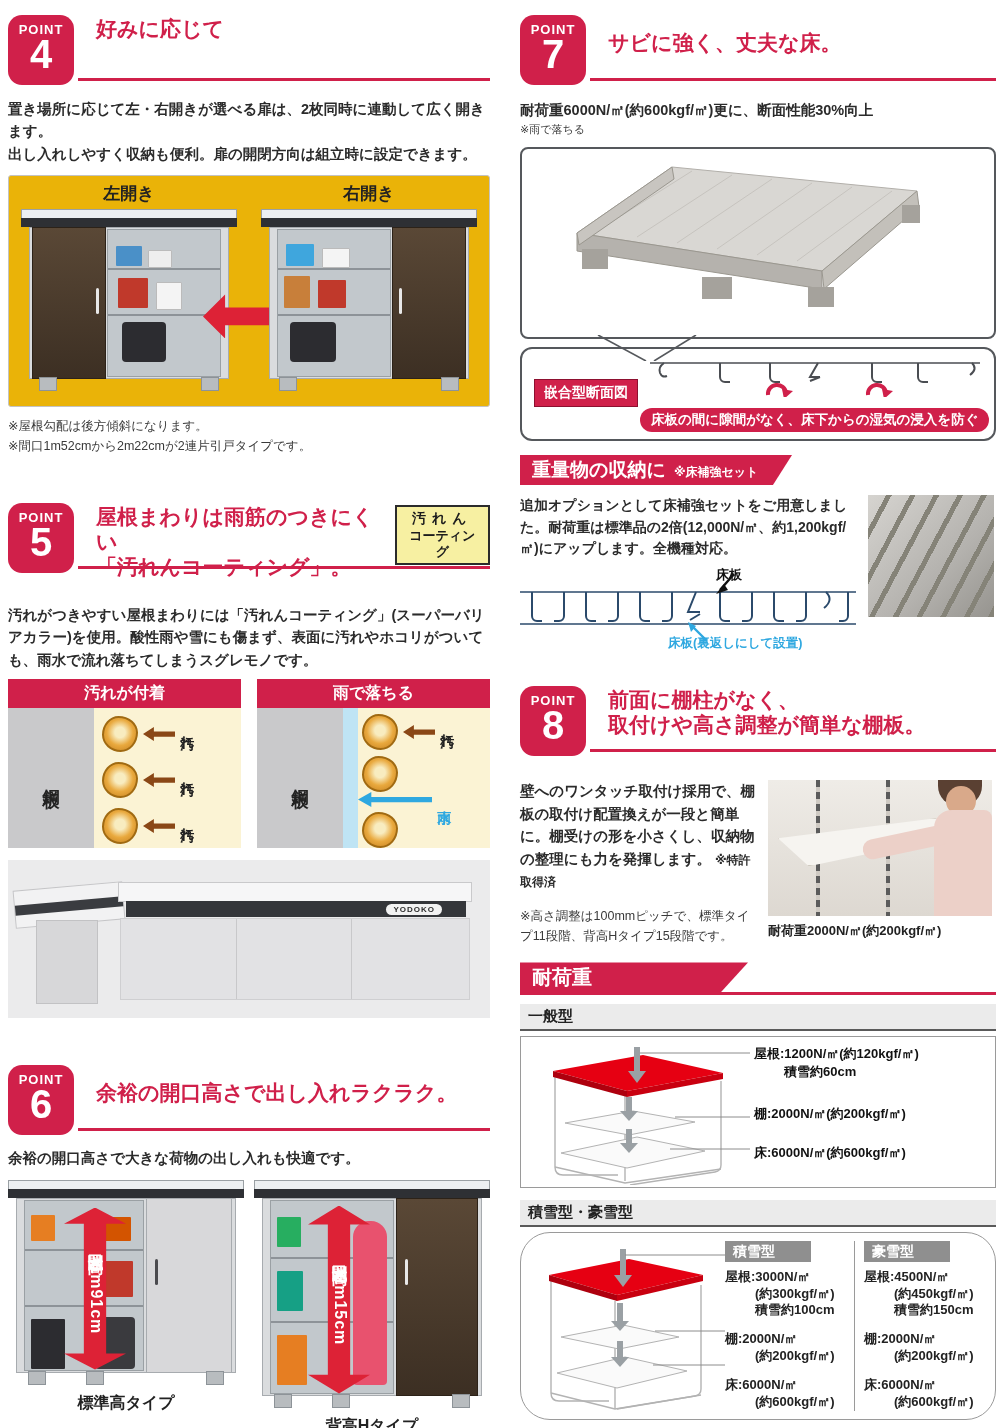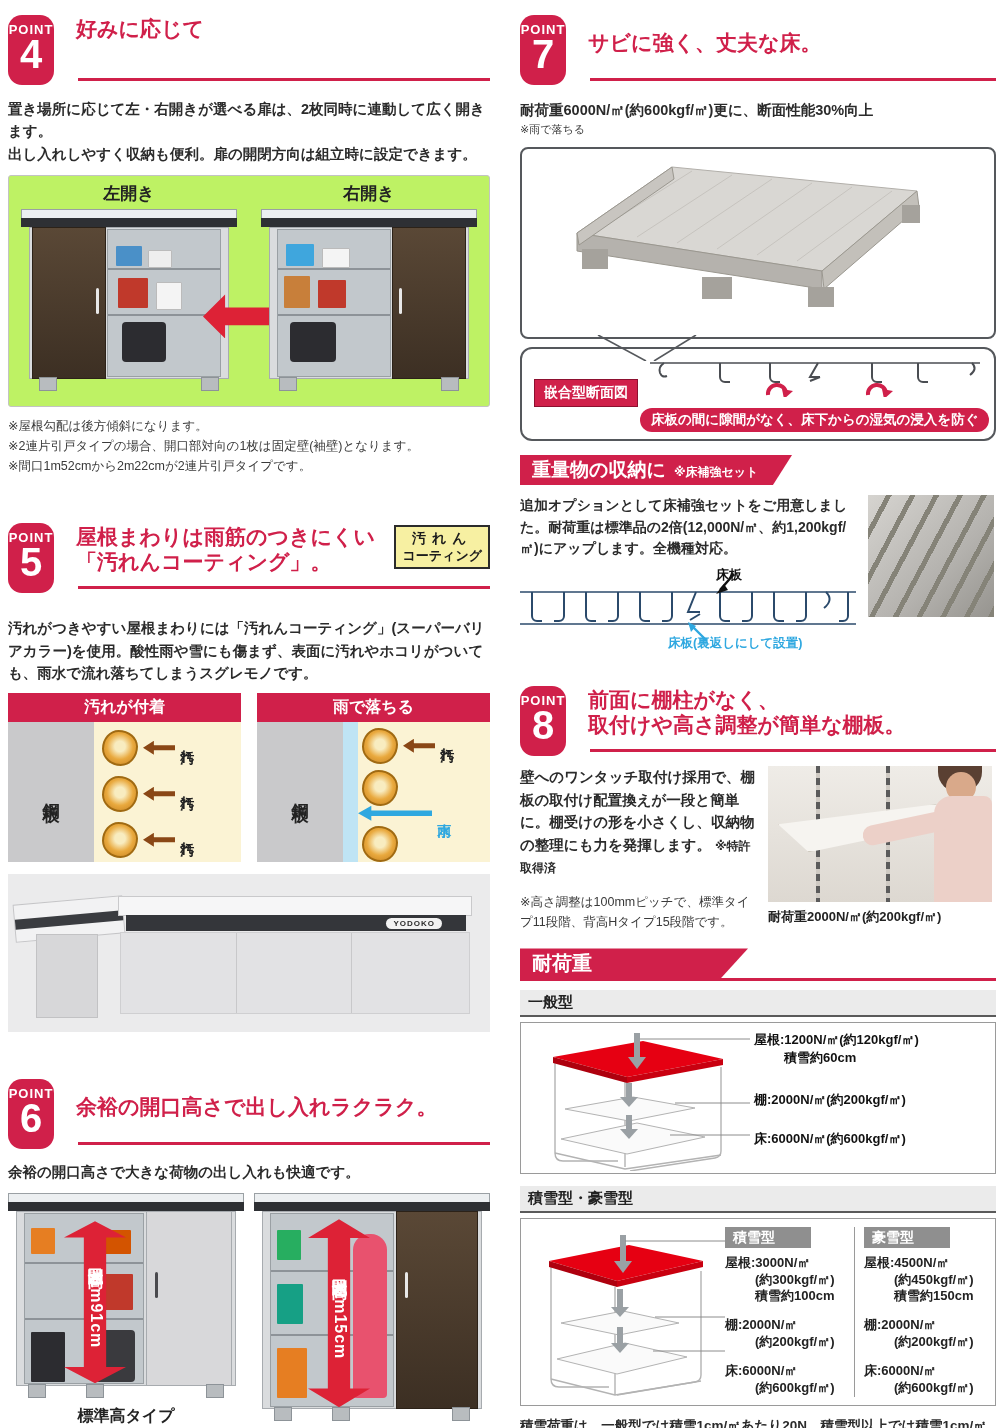--- a/index.html
+++ b/index.html
@@ -4,33 +4,33 @@
 <style>
   html,body{margin:0;padding:0;background:#fff;}
   body{font-family:"Liberation Sans","DejaVu Sans",sans-serif;color:#222;}
   .page{position:relative;width:1000px;height:1428px;background:#fff;overflow:hidden;}
   .col{position:absolute;top:0;}
   .col-left{left:8px;width:482px;}
   .col-right{left:520px;width:476px;}
 
   
   .pt-head{position:relative;display:flex;align-items:flex-start;}
-  .pt-badge{flex:0 0 auto;width:46px;height:70px;background:#d0204a;border-radius:14px;
+  .pt-badge{flex:0 0 auto;width:66px;height:70px;background:#d0204a;border-radius:14px;
     color:#fff;text-align:center;z-index:2;}
   .pt-badge .pt-word{font-size:13px;font-weight:bold;letter-spacing:1px;margin-top:7px;}
   .pt-badge .pt-num{font-size:40px;font-weight:bold;line-height:0.95;margin-top:-2px;}
   .pt-title{margin-left:22px;color:#d0204a;font-weight:bold;font-size:21px;line-height:1.18;padding-top:2px;}
   .pt-rule{position:absolute;left:70px;right:0;top:63px;height:3px;background:#d0204a;}
   .pt-head.one-line .pt-title{padding-top:16px;}
 
   .body-txt{font-size:14.5px;font-weight:bold;color:#2b2b2b;line-height:1.55;}
   .note-txt{font-size:12.5px;color:#3a3a3a;line-height:1.6;}
 
   
-  .fig4{margin-top:10px;position:relative;height:232px;border:1px solid #c3c3c3;border-radius:3px;background:#bef264;display:flex;justify-content:space-around;padding-top:6px;box-sizing:border-box;}
+  .fig4{margin-top:10px;position:relative;height:232px;border:1px solid #c3c3c3;border-radius:3px;background:#eab308;display:flex;justify-content:space-around;padding-top:6px;box-sizing:border-box;}
   .shed-col{width:215px;text-align:center;}
   .shed-label{font-size:17px;font-weight:bold;color:#222;margin-bottom:4px;}
   .shed{position:relative;width:200px;height:182px;margin:0 auto;}
   .shed .roof-top{position:absolute;top:0;left:-8px;right:-8px;height:8px;background:#eceff1;border:1px solid #9aa0a4;}
   .shed .roof-band{position:absolute;top:9px;left:-8px;right:-8px;height:9px;background:#2e3034;}
   .shed .shed-body{position:absolute;top:18px;left:0;right:0;bottom:12px;background:#dadcde;border:1px solid #a7abaf;}
   .shed .interior{position:absolute;top:20px;bottom:14px;background:#c2c8cc;border:1px solid #9aa0a4;overflow:hidden;}
   .shed .shelf{position:absolute;left:0;right:0;height:2px;background:#8d9398;}
   .box{position:absolute;border-radius:1px;}
   .shed .door{position:absolute;top:18px;bottom:12px;background:linear-gradient(180deg,#5a4836,#3c2f23);border:1px solid #2c2218;}
@@ -99,41 +99,41 @@
   .heavy-left{width:336px;}
   .heavy-photo{width:126px;height:122px;background:linear-gradient(135deg,#d6d4d0 0%,#b4b2ae 60%,#96948f 100%);
     position:relative;overflow:hidden;}
   .heavy-photo:before{content:"";position:absolute;inset:0;
     background:repeating-linear-gradient(118deg,transparent 0 16px,#858378 16px 21px);}
   .heavy-diagram{position:relative;height:86px;margin-top:6px;}
   .hd-lab-top{position:absolute;top:0;left:196px;font-size:13px;font-weight:bold;color:#111;}
   .hd-lab-bot{position:absolute;bottom:0;left:148px;font-size:12.5px;font-weight:bold;color:#2fa8e0;}
 
   
-  .p8-row{margin-top:10px;display:flex;gap:10px;}
+  .p8-row{margin-top:24px;display:flex;gap:10px;}
   .p8-left{width:238px;}
   .p8-photo{width:224px;height:136px;background:linear-gradient(180deg,#efece7,#ddd8d1);position:relative;overflow:hidden;}
   .rail{position:absolute;top:0;bottom:0;width:4px;background:repeating-linear-gradient(180deg,#5b5b5b 0 7px,#cfcac3 7px 12px);}
   .p8-shelf{position:absolute;left:10px;top:38px;width:190px;height:46px;background:#f6f4f0;border:1px solid #cfcabf;
     clip-path:polygon(0 42%,82% 0,100% 30%,16% 100%);}
   .p8-head{position:absolute;right:16px;top:6px;width:30px;height:30px;border-radius:50%;background:#d9a98a;}
   .p8-hair{position:absolute;right:10px;top:0;width:44px;height:26px;border-radius:0 0 20px 20px;background:#5a4032;}
   .p8-bodyfig{position:absolute;right:0;top:30px;width:58px;height:110px;border-radius:18px 8px 0 0;background:#ecd0c8;}
   .p8-arm{position:absolute;right:40px;top:52px;width:90px;height:20px;border-radius:10px;background:#ecd0c8;transform:rotate(-12deg);}
   .p8-cap{font-size:13px;font-weight:bold;margin-top:6px;}
   .small-note{font-size:12px;font-weight:bold;}
 
   
   .load-banner-wrap{margin-top:16px;position:relative;border-bottom:3px solid #d0204a;}
   .load-banner{width:228px;height:30px;background:#d0204a;clip-path:polygon(0 0,100% 0,88% 100%,0 100%);
     display:flex;align-items:center;padding-left:12px;box-sizing:border-box;color:#fff;font-weight:bold;font-size:20px;}
   .sub-bar{margin-top:9px;background:#ebebeb;border-bottom:2px solid #5a5a5a;font-weight:bold;font-size:15px;padding:3px 8px;}
   .load-box{margin-top:5px;border:1px solid #9a9a9a;background:#fff;position:relative;display:flex;box-sizing:border-box;}
   .gen-box{height:152px;padding:8px 4px;}
-  .snow-box{height:188px;padding:8px 4px;}
+  .snow-box{height:188px;padding:8px 4px;border-radius:30px;}
   .load-labels{font-size:13px;font-weight:bold;color:#111;line-height:1.35;}
   .type-badge{display:block;background:#8f8f8f;color:#fff;font-weight:bold;font-size:14px;padding:1px 8px;margin-bottom:7px;width:fit-content;min-width:86px;box-sizing:border-box;}
   .snow-col{font-size:13px;font-weight:bold;line-height:1.3;}
   .snow-div{width:1px;background:#9a9a9a;margin:0 9px;}
   .indent{padding-left:30px;}.gap12{height:12px;}
   .footnote{margin-top:10px;font-size:13.5px;font-weight:bold;color:#2b2b2b;line-height:1.55;}
 </style>
 </head>
 <body>
 
@@ -199,21 +199,20 @@
             <div class="handle" style="left:6px;"></div>
           </div>
           <div class="foot" style="left:10px;"></div>
           <div class="foot" style="right:10px;"></div>
         </div>
       </div>
     </div>
 
     <div class="note-txt" style="margin-top:9px;">
       <div>※屋根勾配は後方傾斜になります。</div>
-      <div>※2連片引戸タイプの場合、開口部対向の1枚は固定壁(袖壁)となります。</div>
       <div>※間口1m52cmから2m22cmが2連片引戸タイプです。</div>
     </div>
 
     <div class="pt-head" style="margin-top:47px;">
       <div class="pt-badge">
         <div class="pt-word">POINT</div>
         <div class="pt-num">5</div>
       </div>
       <div class="pt-title">
         <div>屋根まわりは雨筋のつきにくい</div>

